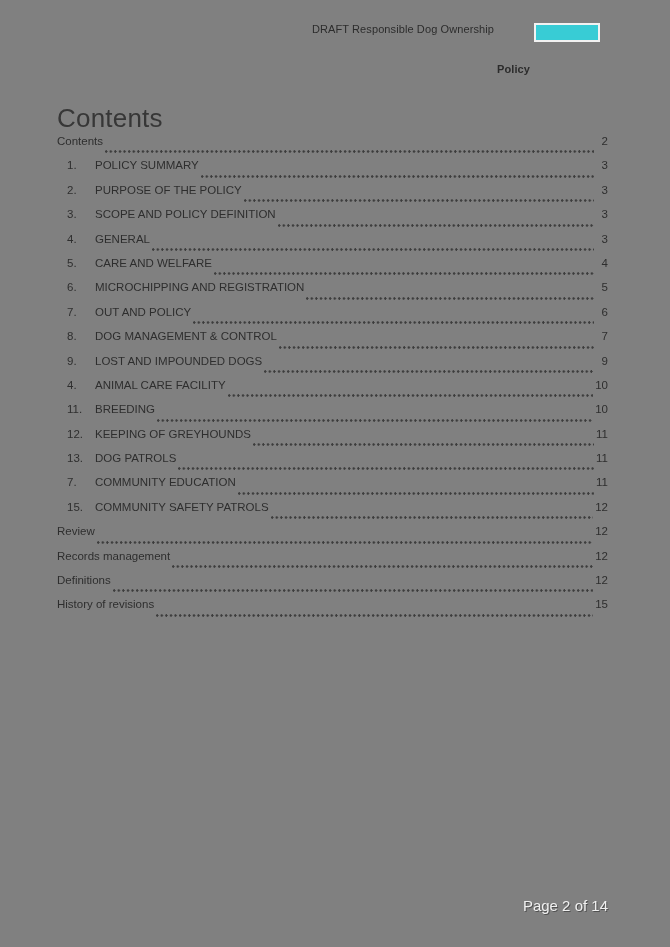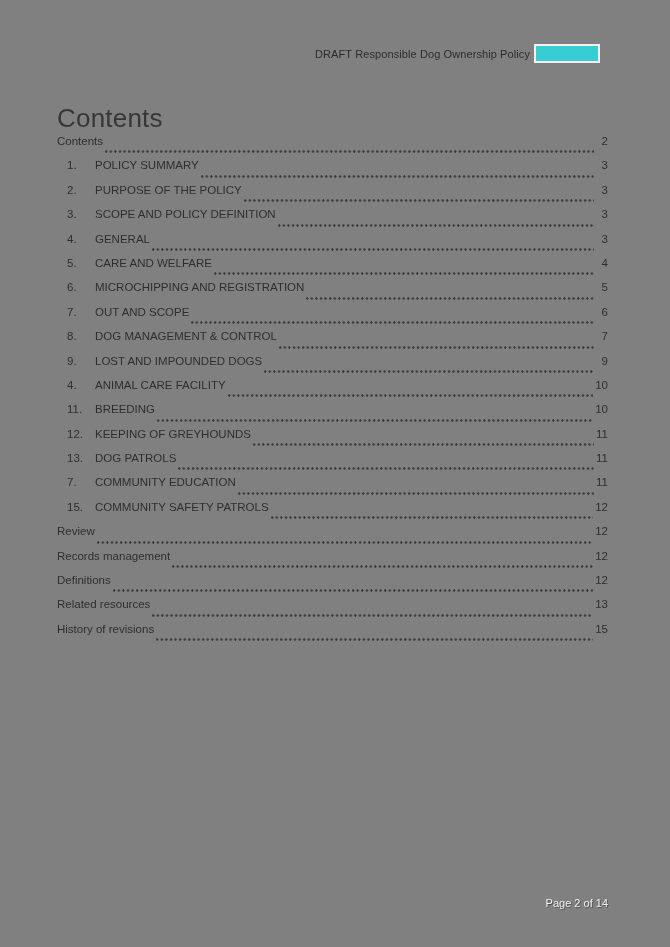--- a/index.html
+++ b/index.html
@@ -6,26 +6,26 @@
   html, body {
     width: 670px; height: 947px;
     font-family: "Liberation Sans", "DejaVu Sans", sans-serif;
     overflow: hidden;
   }
   body { background: #808080; position: relative; }
 
   
   .doc-header {
     position: absolute;
-    top: 44px; right: 70px;
-    display: flex; align-items: center;
+    top: 23px; right: 70px;
+    display: flex; 
     font-size: 11px; color: #2c2c2c;
     letter-spacing: 0.1px;
   }
-  .doc-header .bold { font-weight: normal; margin-left: 3px; }
+  .doc-header .bold { font-weight: bold; margin-left: 3px; margin-top: 40px; }
   .accent-box {
     width: 66px; height: 19px;
     margin-left: 4px;
     border: 2px solid #f2f2f2;
   }
 
   
   .page-title {
     position: absolute;
     top: 103px; left: 57px;
@@ -68,21 +68,21 @@
   .toc-page {
     flex: 0 0 auto;
     min-width: 12px;
     text-align: right;
   }
 
   
   .page-footer {
     position: absolute;
     top: 897px; right: 62px;
-    font-size: 11px;
+    font-size: 15px;
     color: #f0f0f0;
     text-shadow: 1px 1px 0 rgba(40,40,40,0.55);
     margin-left: 35px;
   }
 </style>
 </head>
 <body>
 
 <div class="doc-header">
   <span>DRAFT Responsible Dog Ownership</span>
@@ -137,21 +137,21 @@
 
   <div class="toc-row">
     <span class="toc-num">6.</span>
     <span class="toc-label">MICROCHIPPING AND REGISTRATION</span>
     <span class="toc-leader"></span>
     <span class="toc-page">5</span>
   </div>
 
   <div class="toc-row">
     <span class="toc-num">7.</span>
-    <span class="toc-label">OUT AND SCOPE</span>
+    <span class="toc-label">OUT AND POLICY</span>
     <span class="toc-leader"></span>
     <span class="toc-page">6</span>
   </div>
 
   <div class="toc-row">
     <span class="toc-num">8.</span>
     <span class="toc-label">DOG MANAGEMENT &amp; CONTROL</span>
     <span class="toc-leader"></span>
     <span class="toc-page">7</span>
   </div>
@@ -219,26 +219,20 @@
     <span class="toc-page">12</span>
   </div>
 
   <div class="toc-row top-level">
 
     <span class="toc-label">Definitions</span>
     <span class="toc-leader"></span>
     <span class="toc-page">12</span>
   </div>
 
-  <div class="toc-row top-level">
-
-    <span class="toc-label">Related resources</span>
-    <span class="toc-leader"></span>
-    <span class="toc-page">13</span>
-  </div>
 
   <div class="toc-row top-level">
 
     <span class="toc-label">History of revisions</span>
     <span class="toc-leader"></span>
     <span class="toc-page">15</span>
   </div>
 </div>
 
 <div class="page-footer">Page 2 of 14</div>

